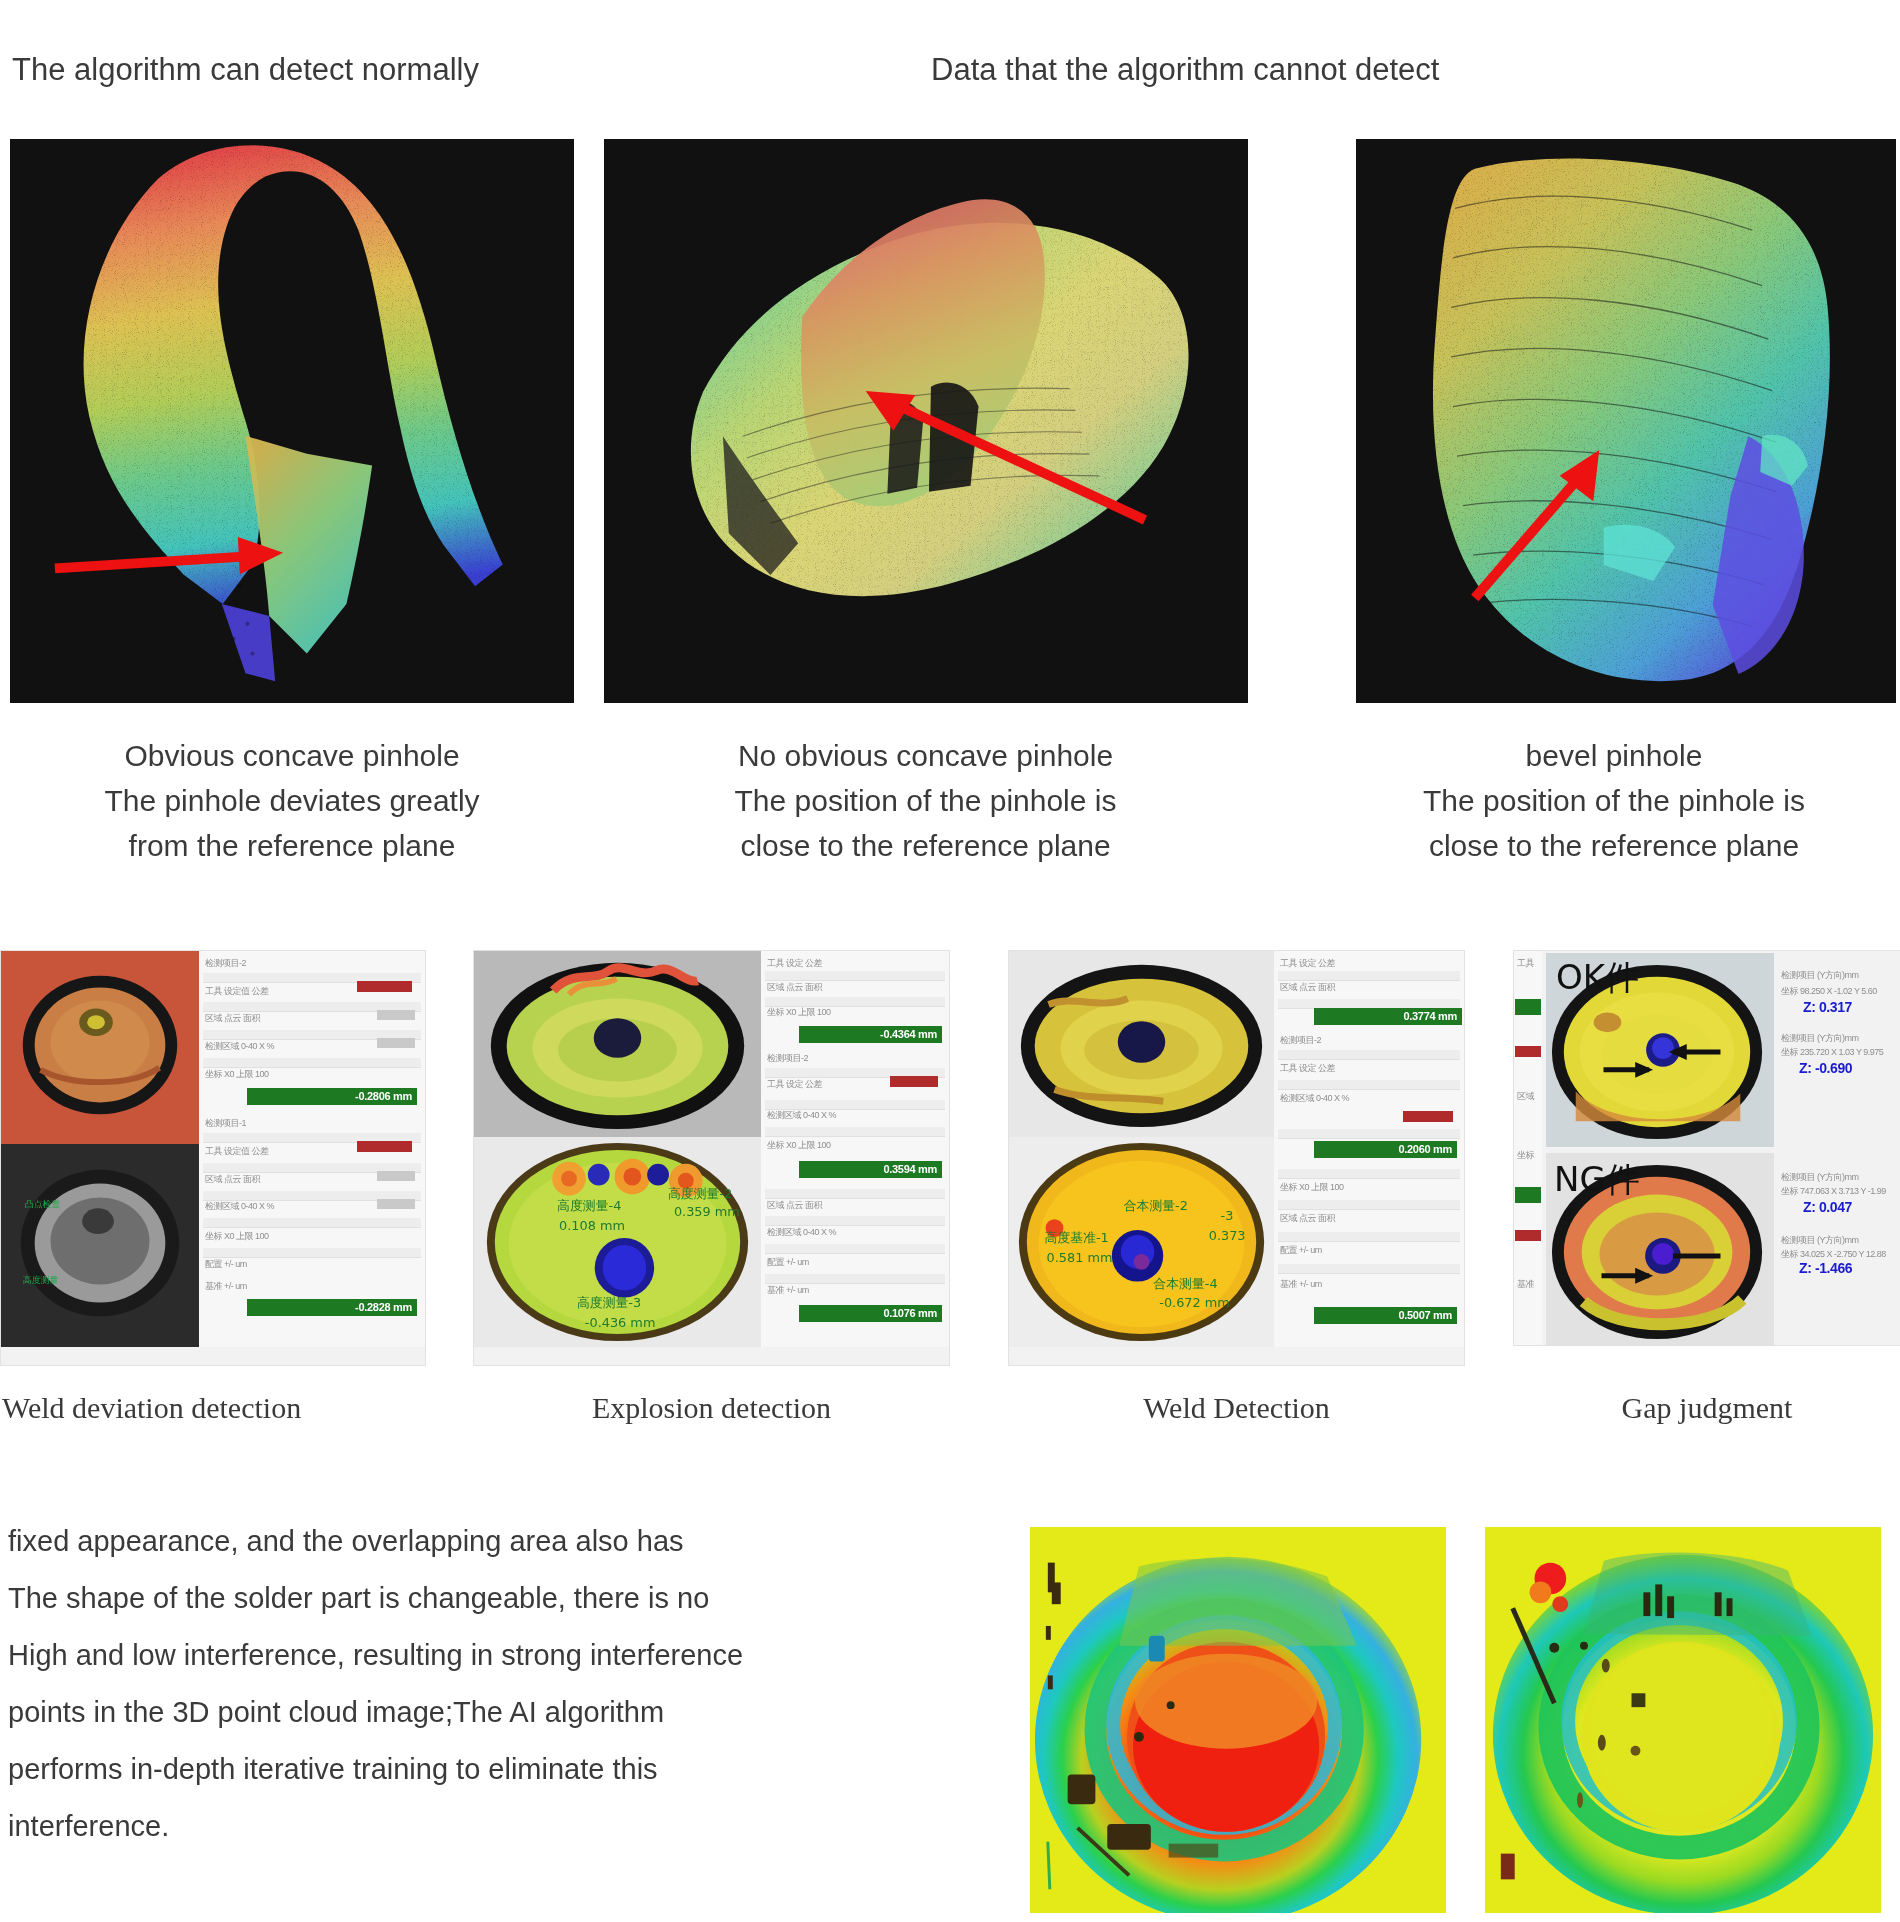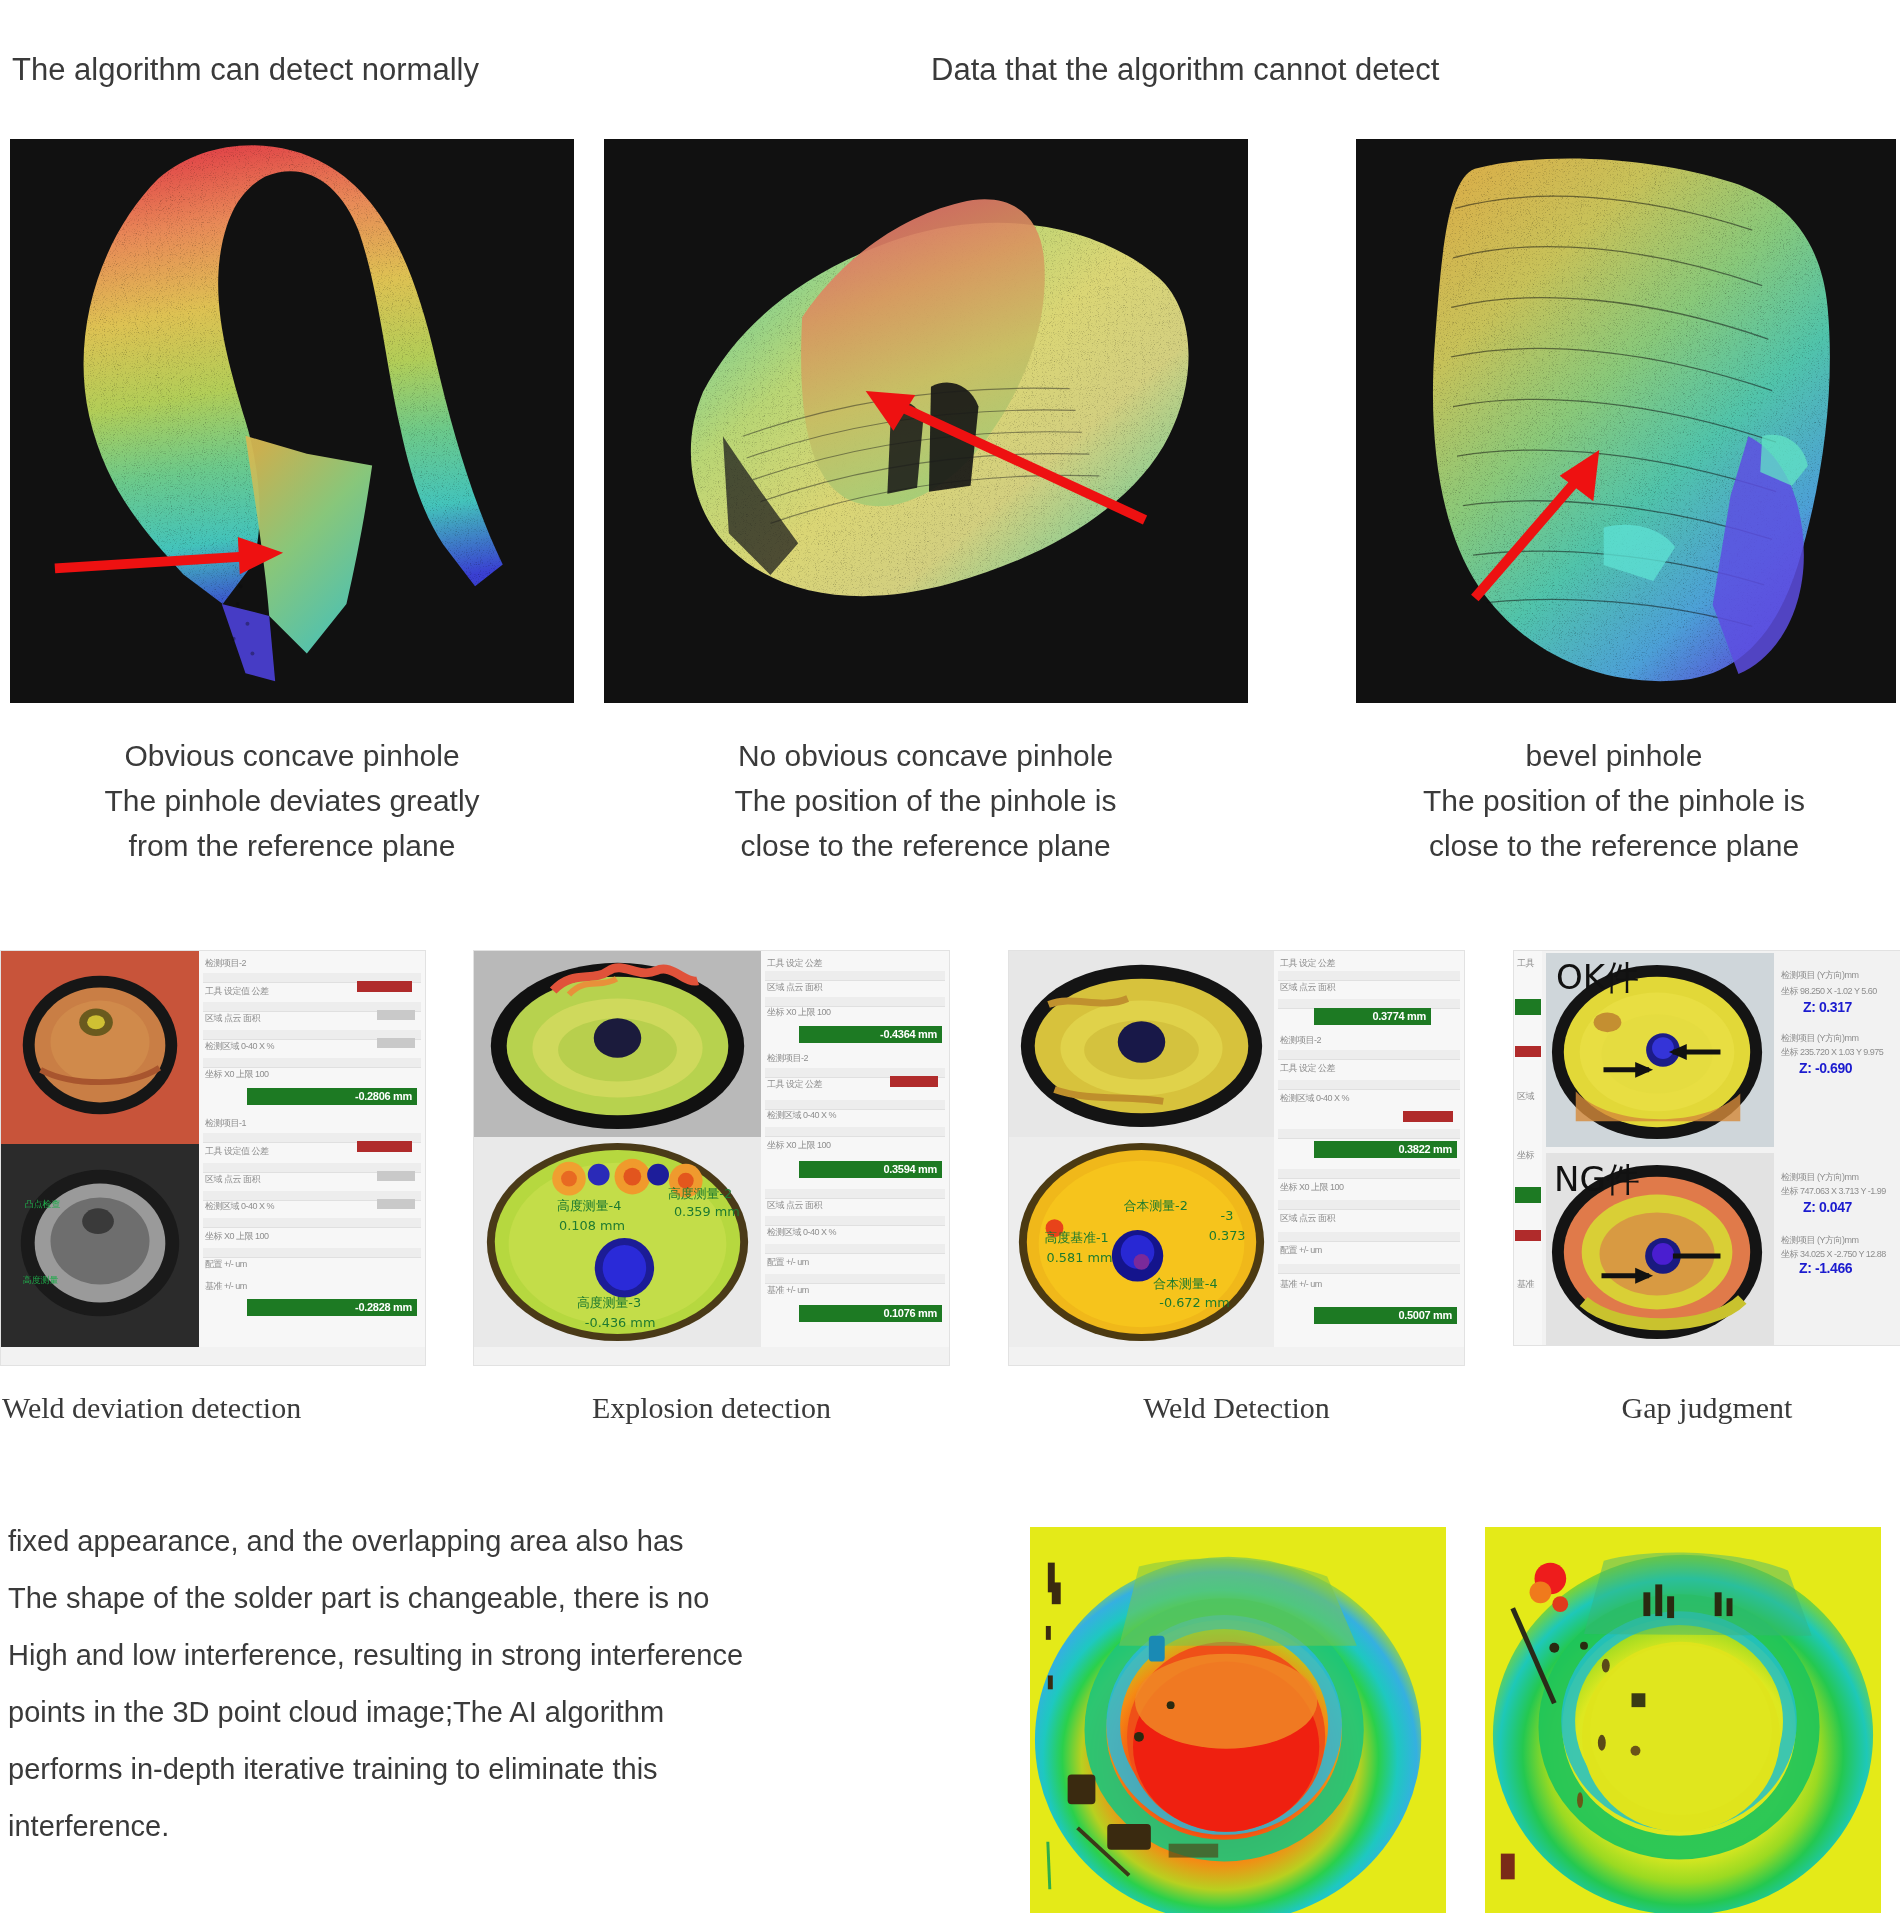--- a/index.html
+++ b/index.html
@@ -479,29 +479,29 @@
       <text x="214" y="84" fill="#1d7a2e" font-size="13" font-family="DejaVu Sans">-3</text>
       <text x="202" y="104" fill="#1d7a2e" font-size="13" font-family="DejaVu Sans">0.373</text>
       <text x="146" y="152" fill="#1d7a2e" font-size="13" font-family="DejaVu Sans">合本测量-4</text>
       <text x="152" y="172" fill="#1d7a2e" font-size="13" font-family="DejaVu Sans">-0.672 mm</text>
     </svg>
     <div class="hmi-panel" style="left:265px; top:0; width:190px; height:396px;">
       <div class="hmi-label" style="left:6px; top:6px;">工具  设定  公差</div>
       <div class="hmi-row" style="top:20px;"></div>
       <div class="hmi-label" style="left:6px; top:30px;">区域  点云  面积</div>
       <div class="hmi-row" style="top:48px;"></div>
-      <div class="hmi-green" style="left:40px; top:57px; width:117px;">0.3774 mm</div>
+      <div class="hmi-green" style="left:40px; top:57px; width:148px;">0.3774 mm</div>
       <div class="hmi-label" style="left:6px; top:83px;">检测项目-2</div>
       <div class="hmi-row" style="top:99px;"></div>
       <div class="hmi-label" style="left:6px; top:111px;">工具  设定  公差</div>
       <div class="hmi-row" style="top:129px;"></div>
       <div class="hmi-label" style="left:6px; top:141px;">检测区域 0-40 X %</div>
       <div class="hmi-red" style="left:129px; top:160px; width:50px;"></div>
       <div class="hmi-row" style="top:178px;"></div>
-      <div class="hmi-green" style="left:40px; top:190px; width:143px;">0.3822 mm</div>
+      <div class="hmi-green" style="left:40px; top:190px; width:143px;">0.2060 mm</div>
       <div class="hmi-row" style="top:218px;"></div>
       <div class="hmi-label" style="left:6px; top:230px;">坐标 X0 上限 100</div>
       <div class="hmi-row" style="top:249px;"></div>
       <div class="hmi-label" style="left:6px; top:261px;">区域  点云  面积</div>
       <div class="hmi-row" style="top:281px;"></div>
       <div class="hmi-label" style="left:6px; top:293px;">配置 +/- um</div>
       <div class="hmi-row" style="top:313px;"></div>
       <div class="hmi-label" style="left:6px; top:327px;">基准 +/- um</div>
       <div class="hmi-green" style="left:40px; top:356px; width:143px;">0.5007 mm</div>
     </div>

